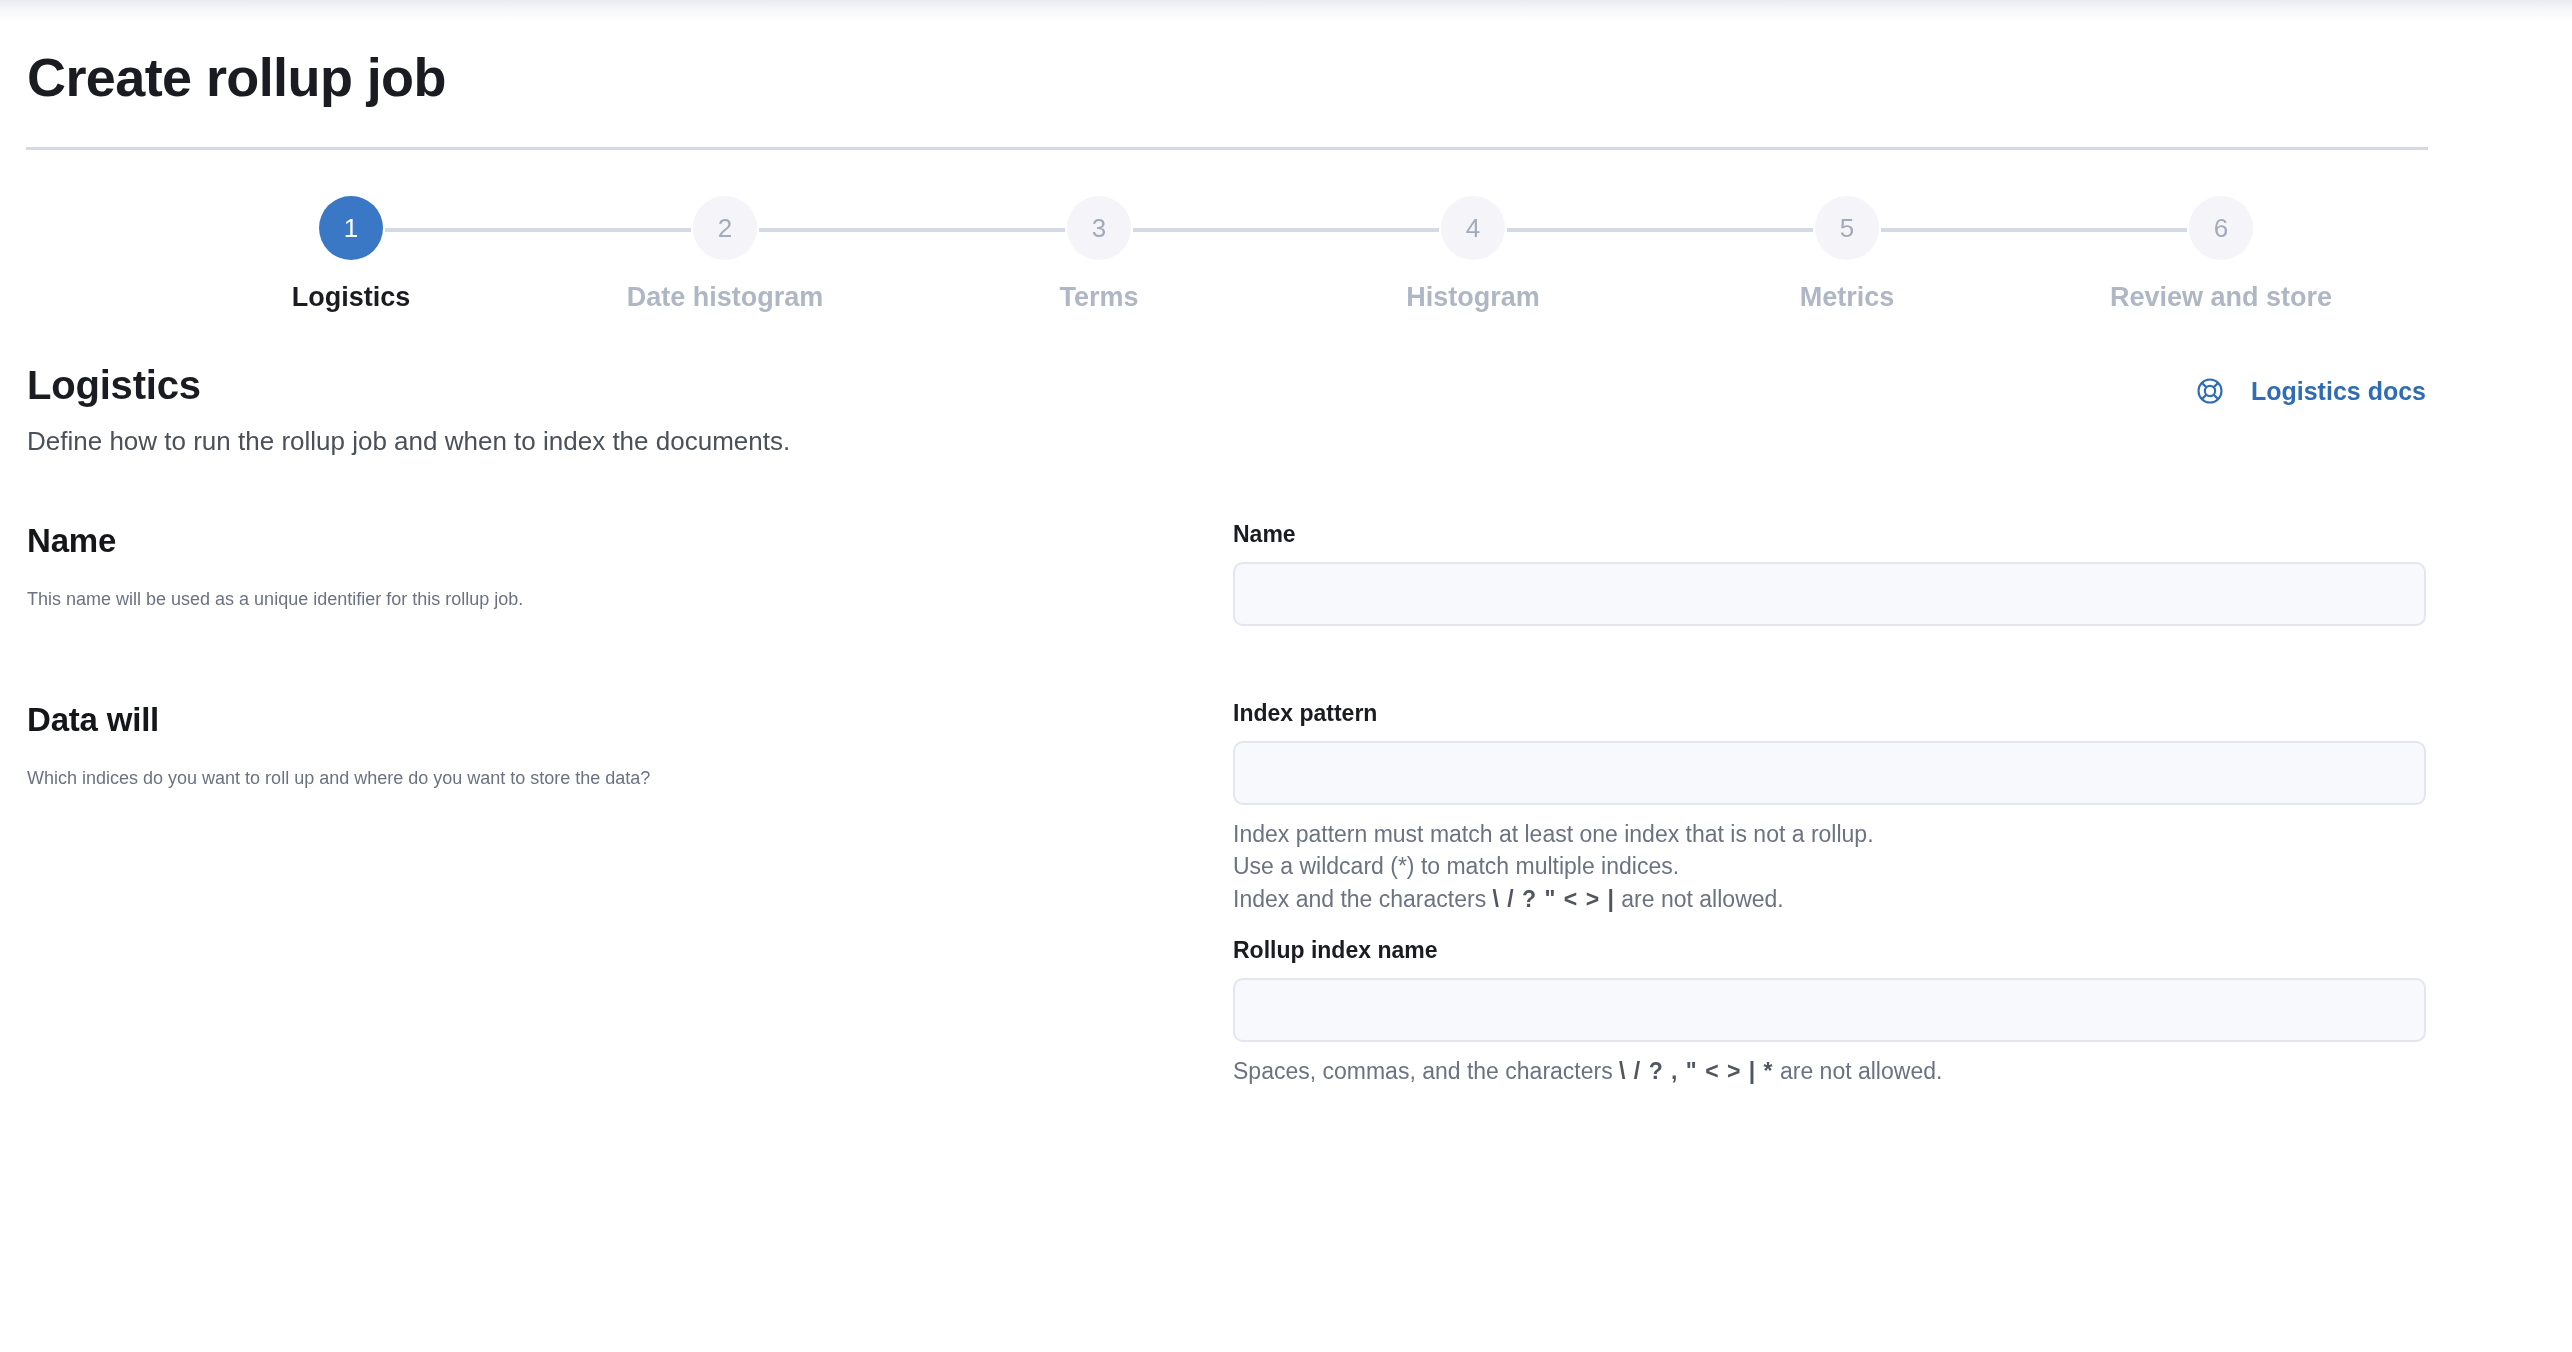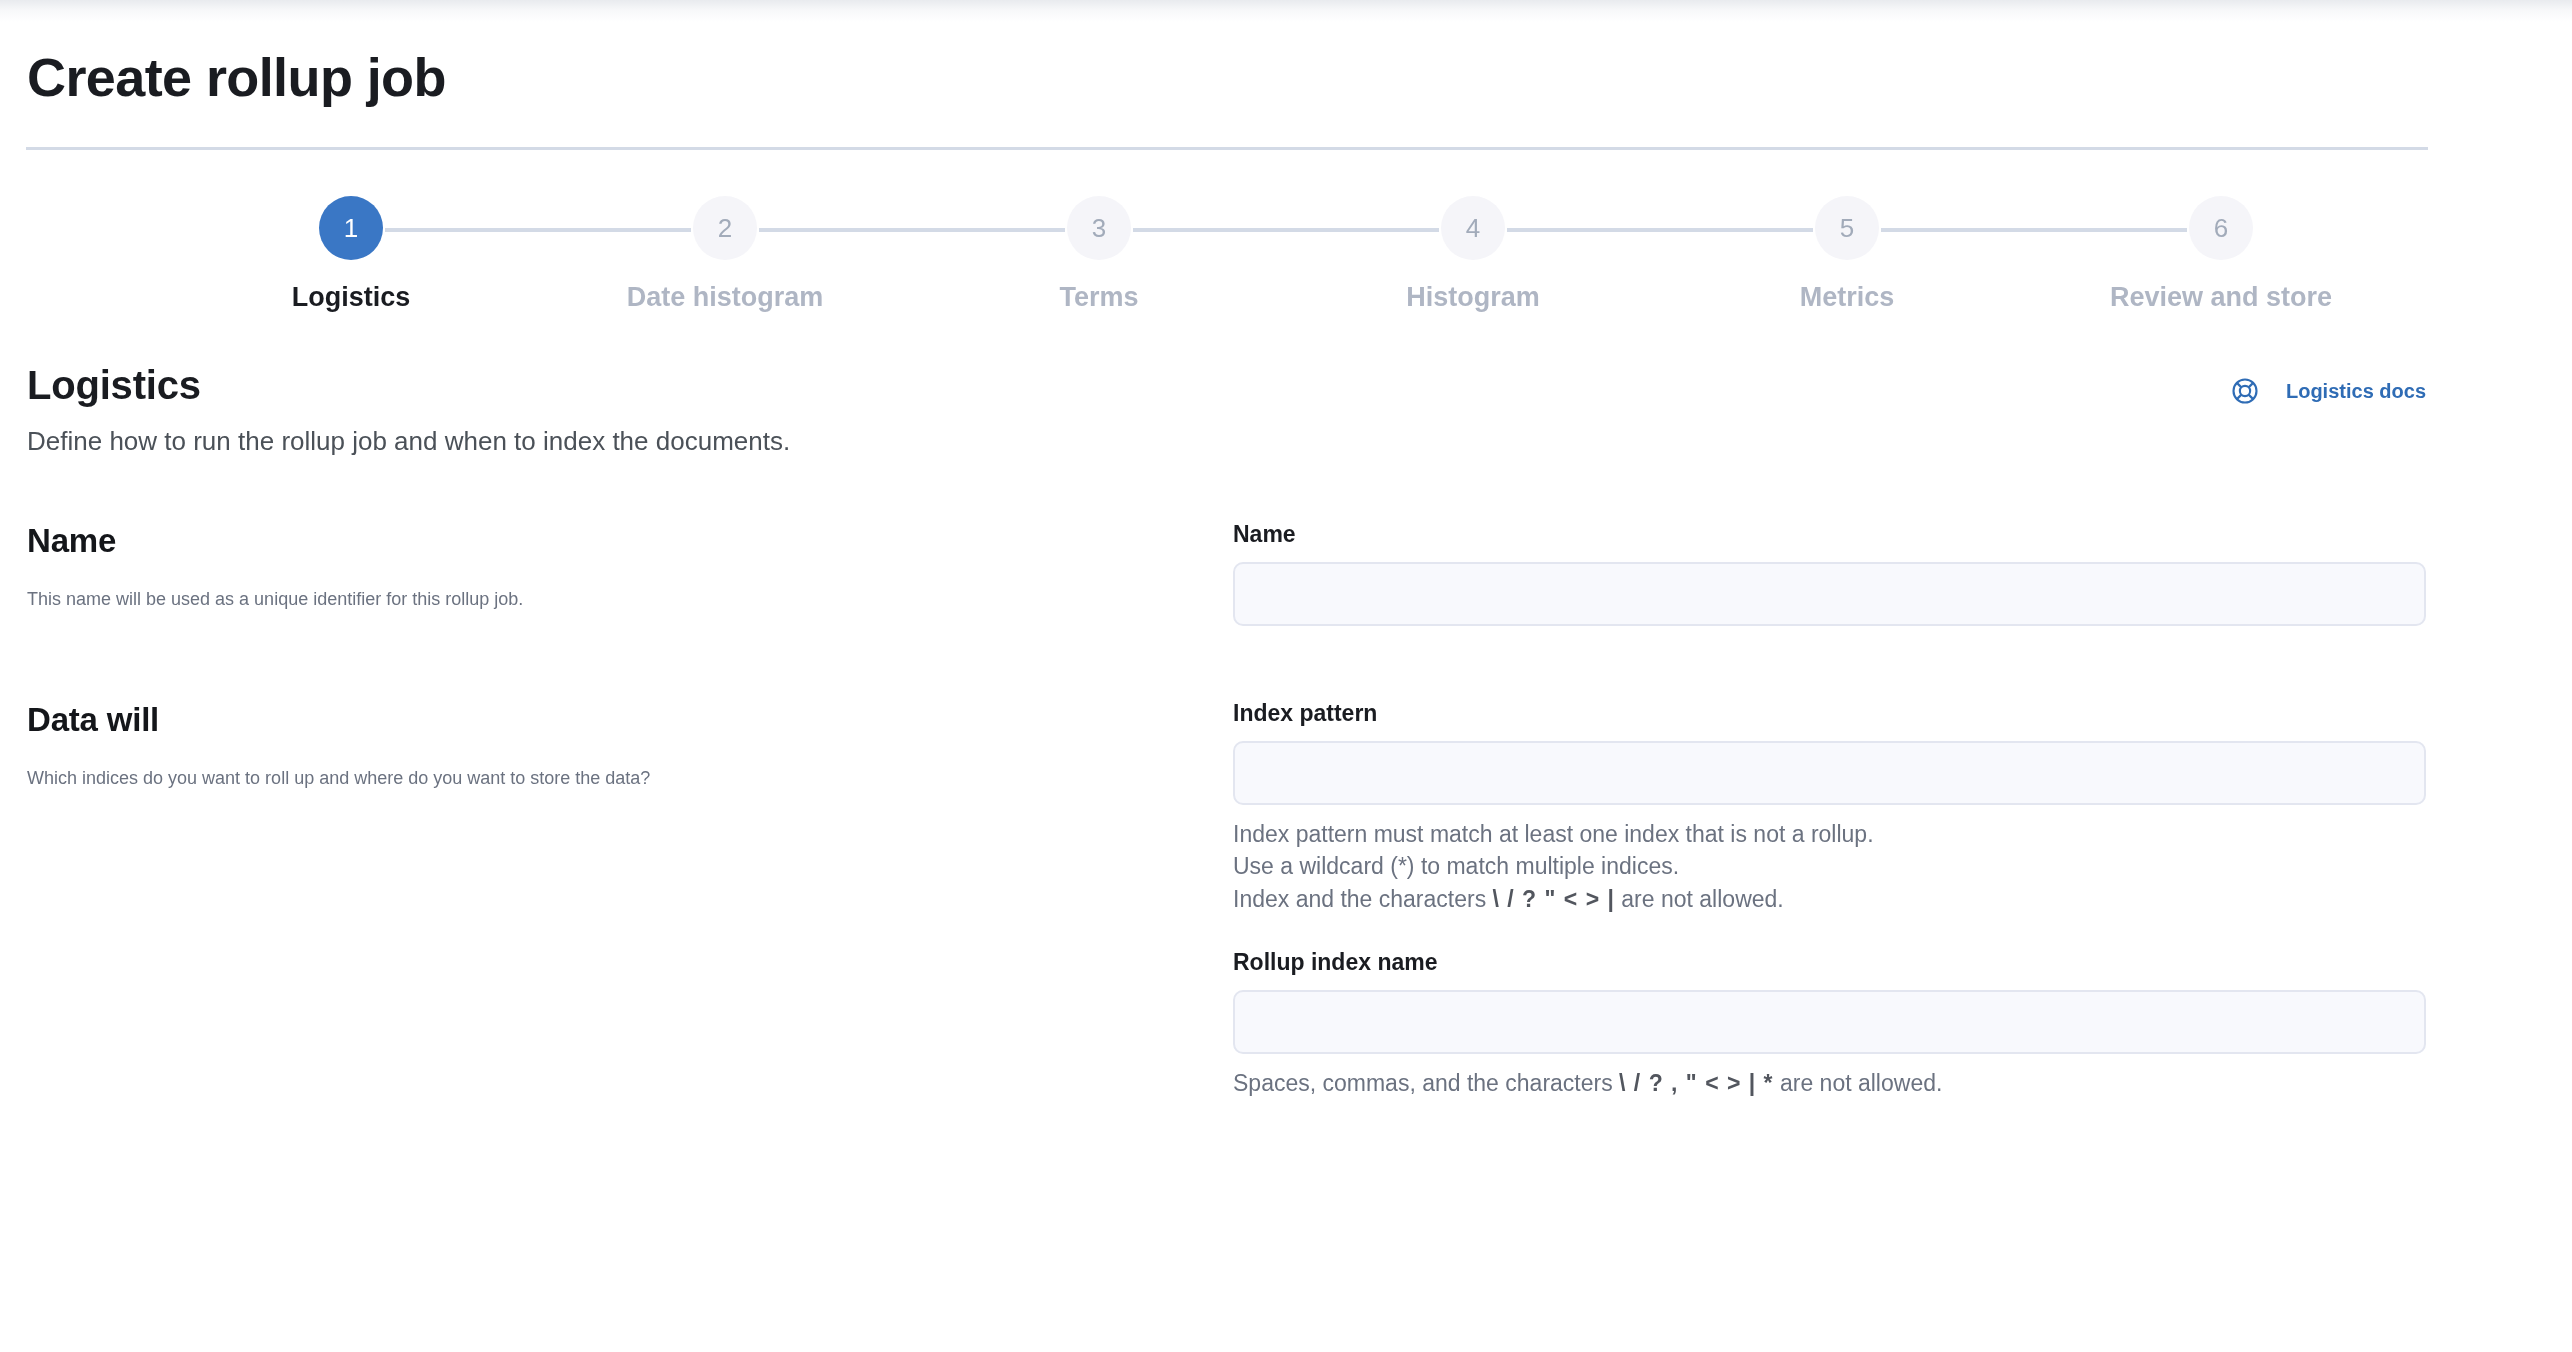--- a/index.html
+++ b/index.html
@@ -133,21 +133,21 @@
     font-size: 26px;
     color: #4b5158;
     margin: 16px 0 0 0;
     line-height: 1.35;
   }
   .docs-link {
     display: flex;
     align-items: center;
     gap: 26px;
     color: #2f6cb5;
-    font-size: 20px;
+    font-size: 25px;
     font-weight: bold;
     text-decoration: none;
     white-space: nowrap;
     margin-top: 14px;
   }
   .docs-link svg { display: block; }
 
   
   .form-row {
     display: flex;
@@ -178,21 +178,21 @@
     letter-spacing: -0.2px;
   }
   .row-desc {
     font-size: 18px;
     color: #6b7280;
     margin: 26px 0 0 0;
     line-height: 1.35;
   }
 
   .field { margin-bottom: 0; }
-  .field + .field { margin-top: 34px; }
+  .field + .field { margin-top: 22px; }
 
   .field-label {
     font-size: 23px;
     font-weight: bold;
     color: #1a1c21;
     display: block;
     margin-bottom: 14px;
   }
   .field-input {
     display: block;

